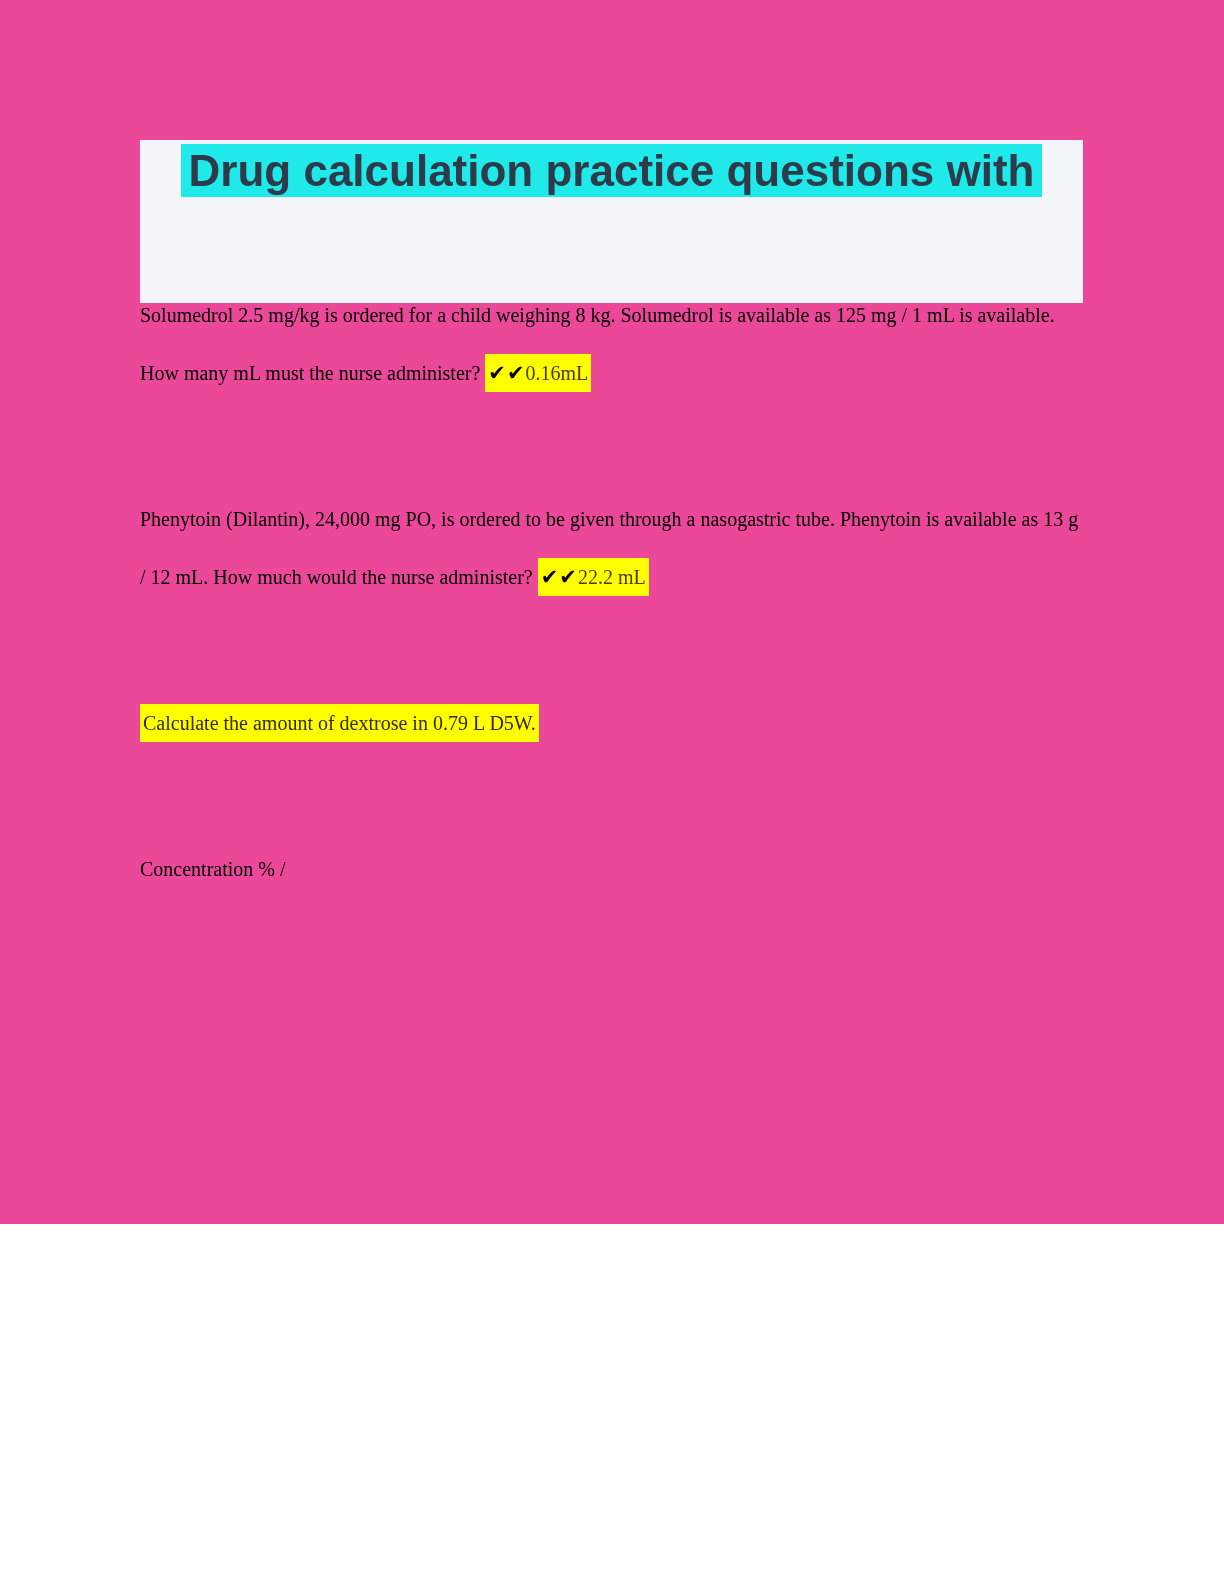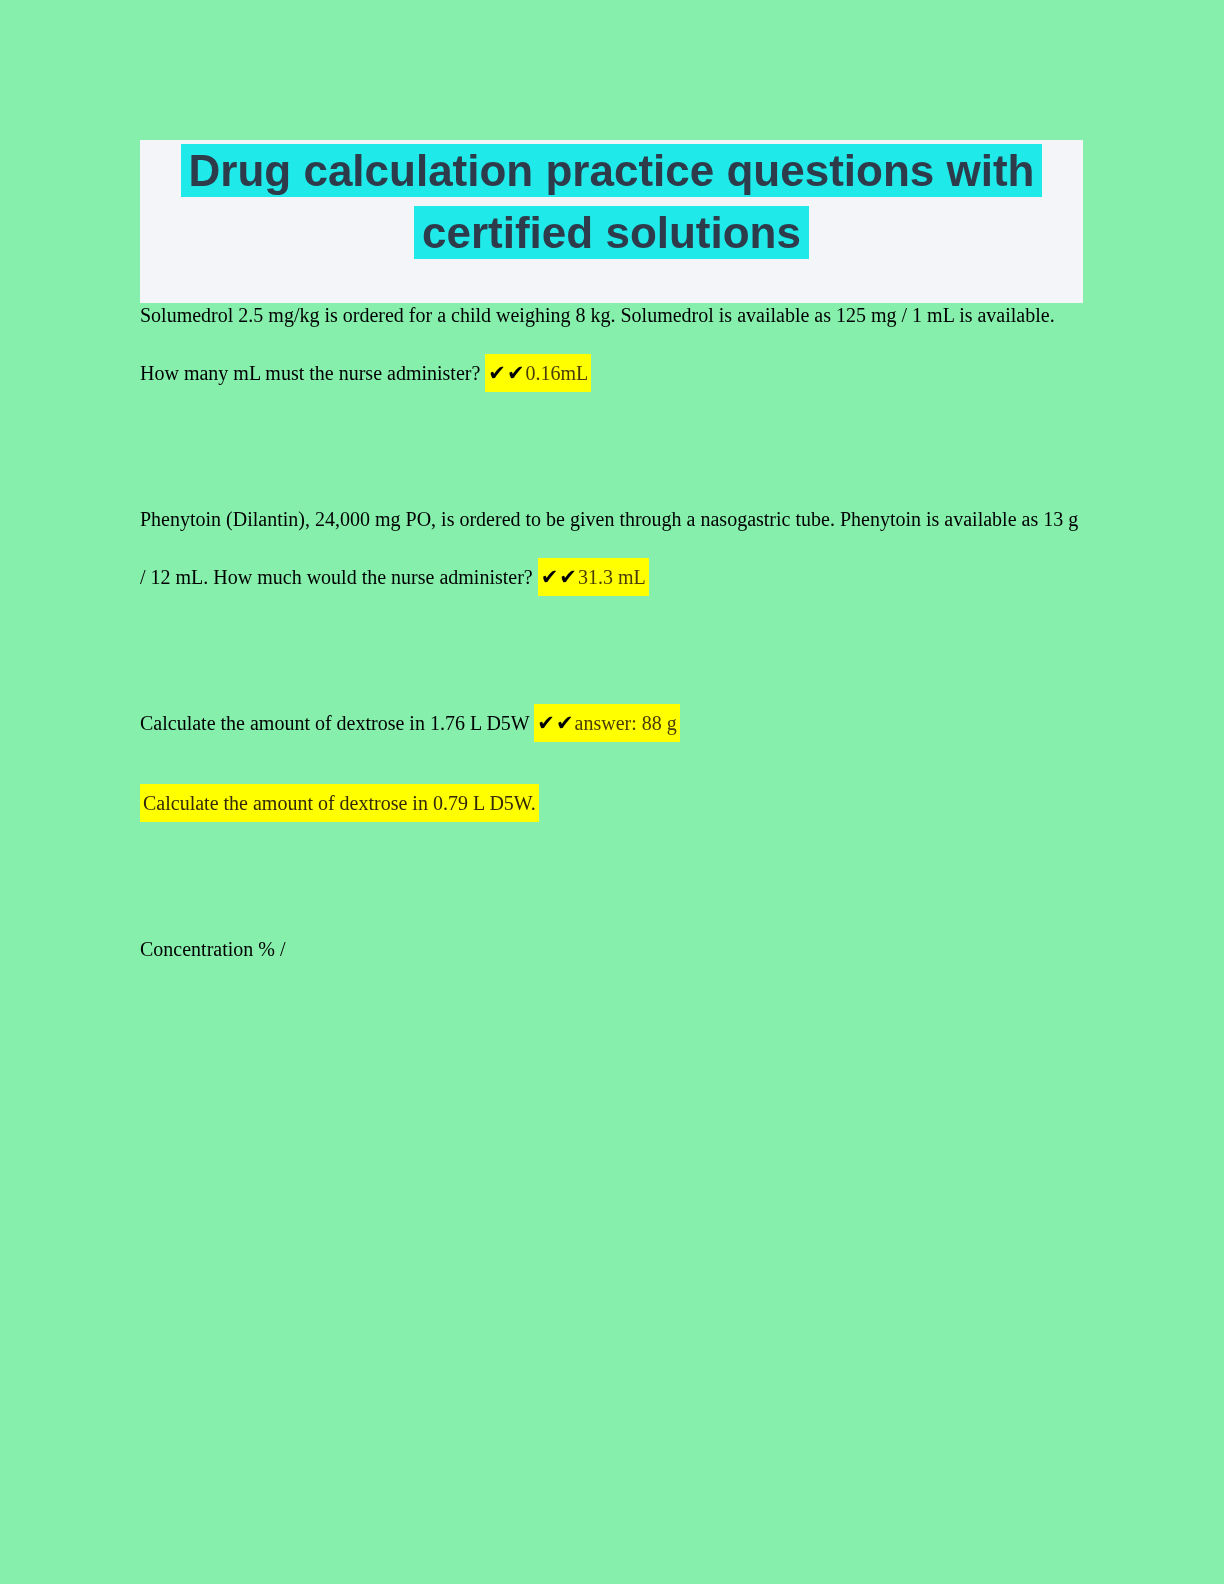--- a/index.html
+++ b/index.html
@@ -8,22 +8,22 @@
     width: 1224px;
     height: 1584px;
     font-family: "Liberation Serif", serif;
     color: #000000;
     position: relative;
     overflow: hidden;
   }
   .page {
     position: relative;
     width: 1224px;
-    height: 1584px;
-    background: #86efac;
+    height: 1224px;
+    background: #ec4899;
   }
   .title-band {
     position: absolute;
     left: 140px;
     top: 140px;
     width: 943px;
     height: 163px;
     background: var(--title-band-background, #f4f5f9);
     text-align: center;
   }
@@ -65,31 +65,30 @@
   }
   .ans { color: var(--answer-text, #4a3c08); }
   .repeated-q { color: var(--repeated-line-text, #33290a); }
 </style>
 </head>
 <body>
 
 <div class="page">
 
   <div class="title-band">
-    <div class="title"><span class="hl-cyan">Drug calculation practice questions with</span><br><span class="hl-cyan">certified solutions</span></div>
+    <div class="title"><span class="hl-cyan">Drug calculation practice questions with</span><br></div>
   </div>
 
   <div class="content">
 
     <p class="line"><span>Solumedrol 2.5 mg/kg is ordered for a child weighing 8 kg. Solumedrol is available as 125 mg / 1 mL is available. How many mL must the nurse administer? </span><span class="hl-yellow"><span class="checks">✔✔</span><span class="ans">0.16mL</span></span></p>
 
-    <p class="line"><span>Phenytoin (Dilantin), 24,000 mg PO, is ordered to be given through a nasogastric tube. Phenytoin is available as 13 g / 12 mL. How much would the nurse administer? </span><span class="hl-yellow"><span class="checks">✔✔</span><span class="ans">31.3 mL</span></span></p>
+    <p class="line"><span>Phenytoin (Dilantin), 24,000 mg PO, is ordered to be given through a nasogastric tube. Phenytoin is available as 13 g / 12 mL. How much would the nurse administer? </span><span class="hl-yellow"><span class="checks">✔✔</span><span class="ans">22.2 mL</span></span></p>
 
 
 
-    <p class="line tight"><span>Calculate the amount of dextrose in 1.76 L D5W </span><span class="hl-yellow"><span class="checks">✔✔</span><span class="ans">answer: 88 g</span></span></p>
 
     <p class="line"><span class="hl-yellow repeated-q">Calculate the amount of dextrose in 0.79 L D5W.</span></p>
 
     <p class="line">Concentration % /</p>
 
   </div>
 </div>
 
 </body></html>

